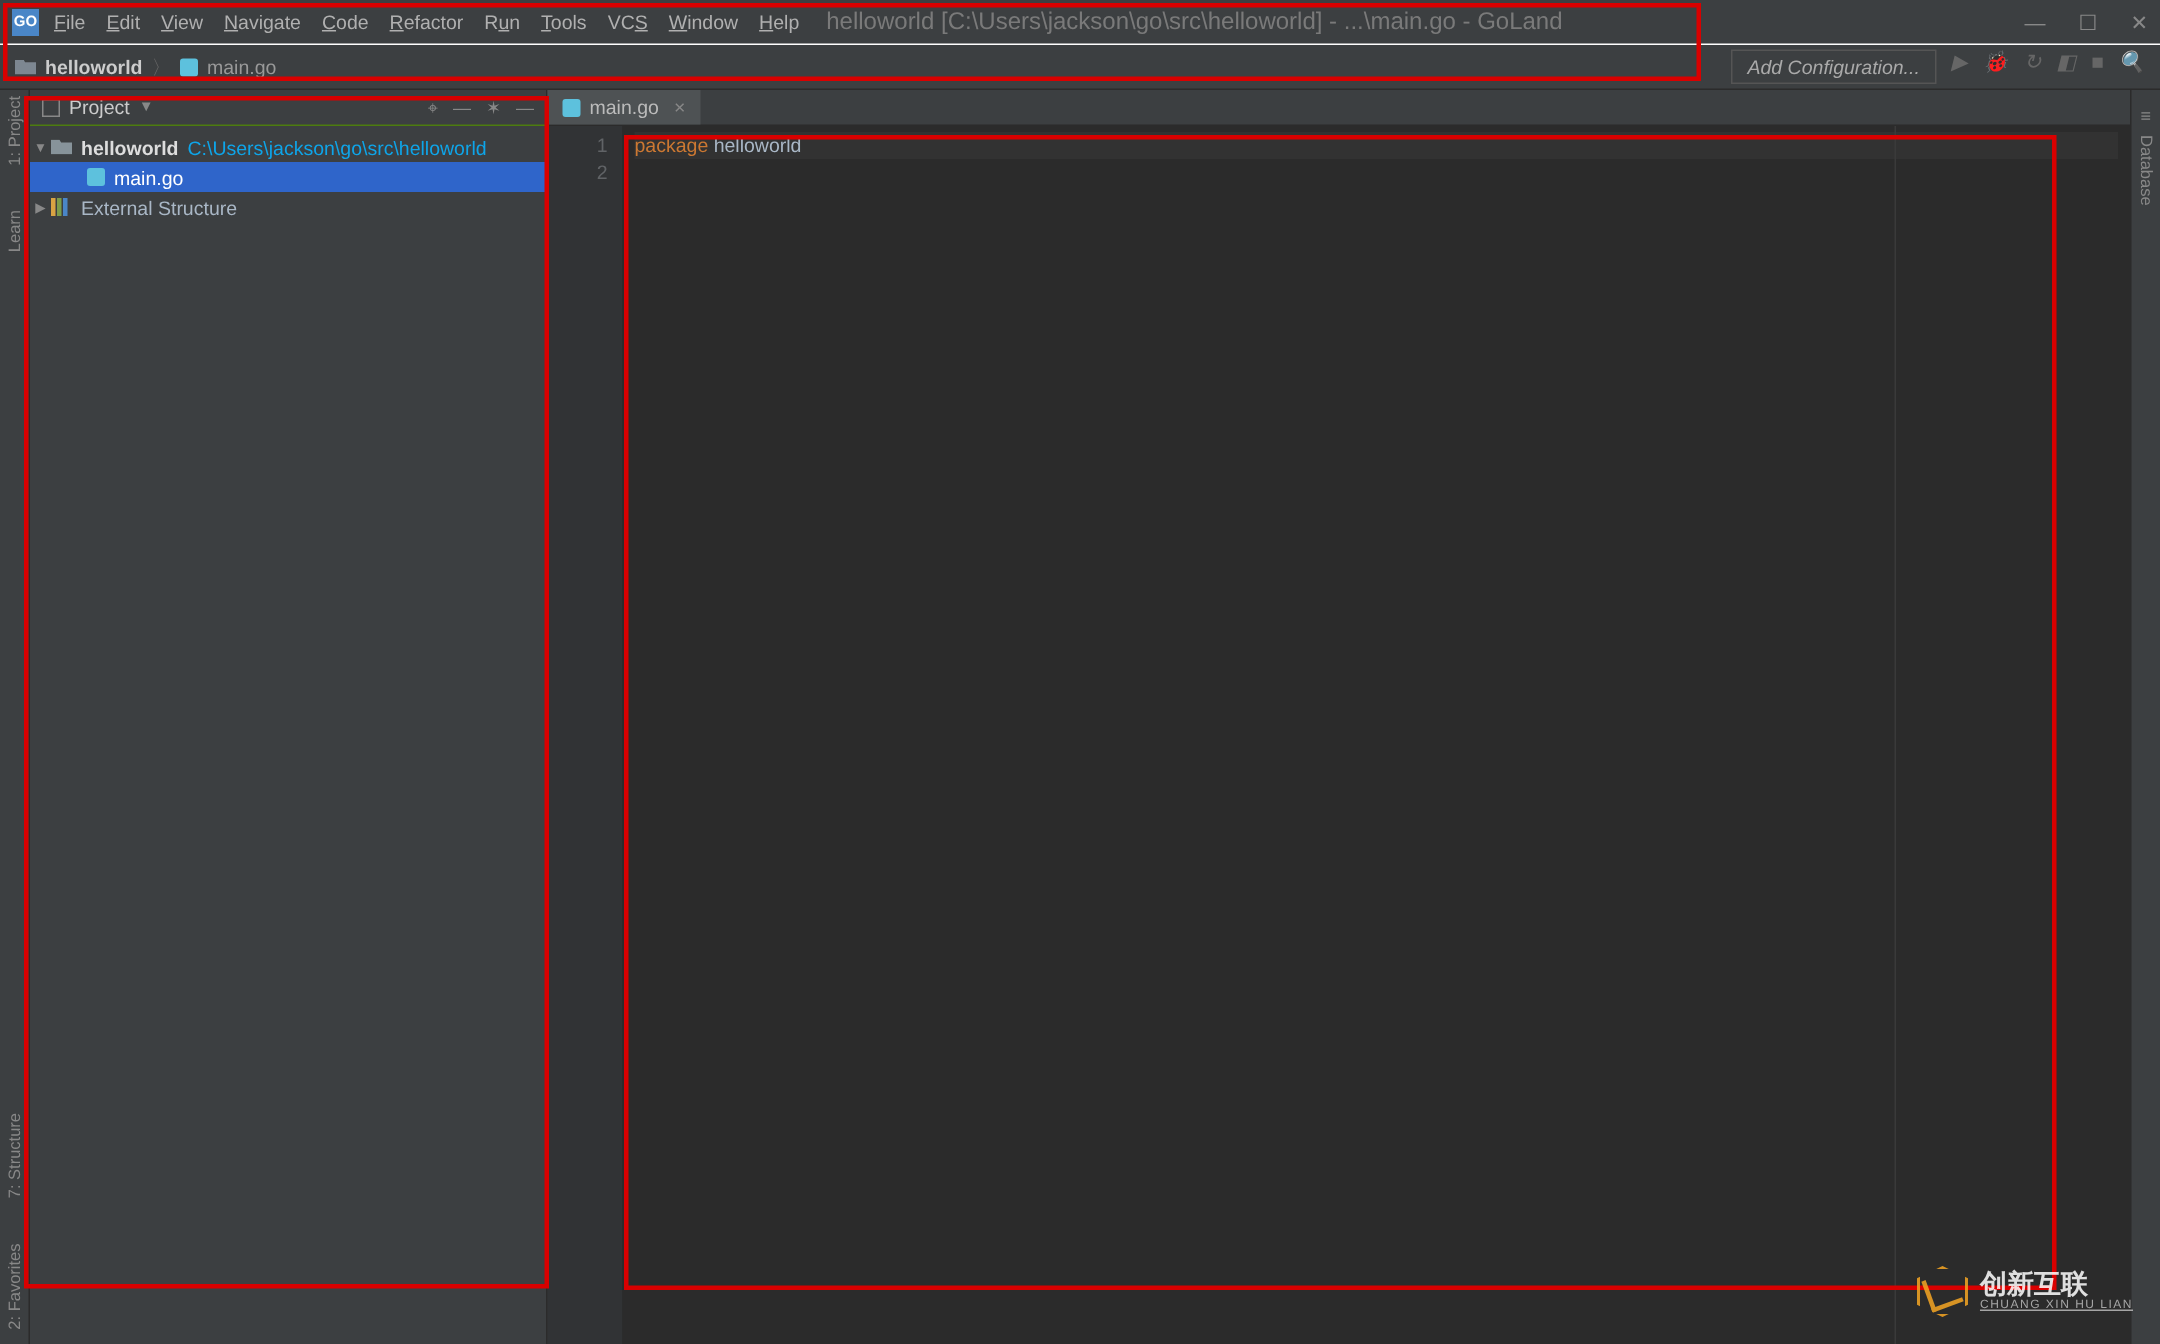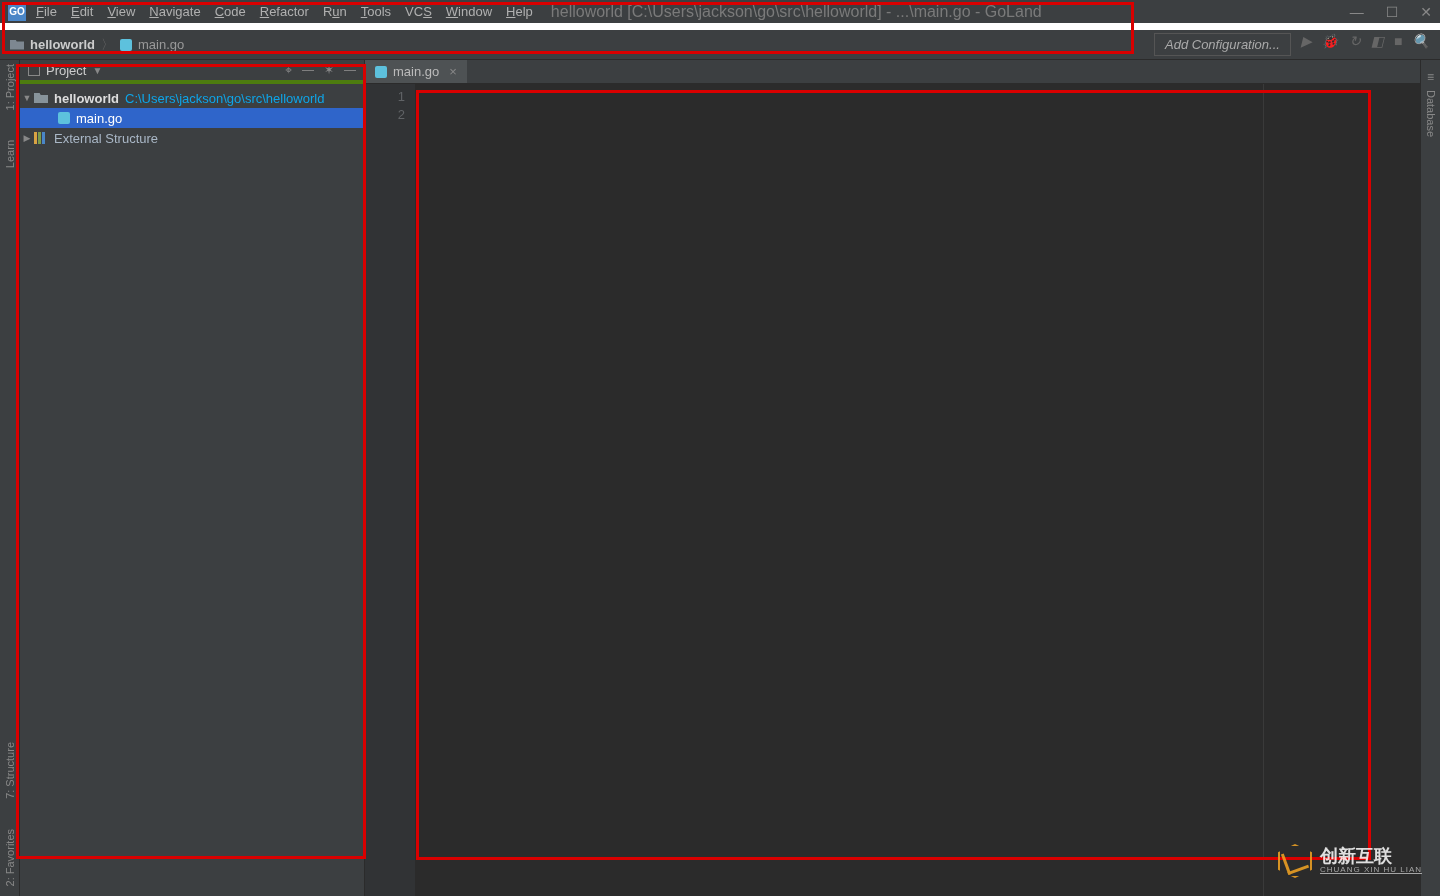--- a/index.html
+++ b/index.html
@@ -1,19 +1,19 @@
 <!DOCTYPE html>
 <html><head>
 <meta charset="utf-8">
 <style>
 * { margin: 0; padding: 0; box-sizing: border-box; font-family: -apple-system, "Segoe UI", sans-serif; }
 body { background: #2b2b2b; color: #a9b7c6; font-size: 13px; width: 1440px; height: 896px; overflow: hidden; position: relative; }
 
 
-.titlebar { background: #3c3f41; height: 30px; display: flex; align-items: center; padding: 0 8px; border-bottom: 7px solid #ffffff; }
+.titlebar { background: #3c3f41; height: 30px; display: flex; align-items: center; padding: 0 8px; border-bottom: 1px solid #ffffff; }
 .app-logo { width: 18px; height: 18px; background: #4a86c7; color: #fff; font-size: 10px; font-weight: bold; display: flex; align-items: center; justify-content: center; margin-right: 10px; }
 .menu { display: flex; gap: 14px; color: #b0b0b0; }
 .menu span { cursor: pointer; }
 .menu span u { text-decoration: underline; }
 .title-text { color: #7a7a7a; margin-left: 18px; font-size: 16px; }
 .window-controls { margin-left: auto; display: flex; gap: 22px; color: #888; font-size: 14px; }
 
 
 .navbar { height: 30px; background: #3c3f41; display: flex; align-items: center; padding: 0 10px; border-bottom: 1px solid #2b2b2b; }
 .breadcrumb { display: flex; align-items: center; gap: 6px; color: #999; }
@@ -25,21 +25,21 @@
 
 
 .body { display: flex; height: calc(100% - 60px); position: relative; }
 .left-strip { width: 20px; background: #3c3f41; border-right: 1px solid #2b2b2b; display: flex; flex-direction: column; align-items: center; padding-top: 4px; gap: 30px; }
 .left-strip .v { writing-mode: vertical-rl; transform: rotate(180deg); font-size: 11px; color: #888; }
 .right-strip { width: 20px; background: #3c3f41; border-left: 1px solid #2b2b2b; display: flex; flex-direction: column; align-items: center; padding-top: 10px; }
 .right-strip .v { writing-mode: vertical-rl; font-size: 11px; color: #888; }
 
 
 .project-panel { width: 345px; background: #3c3f41; border-right: 1px solid #2b2b2b; display: flex; flex-direction: column; }
-.panel-header { height: 24px; display: flex; align-items: center; padding: 0 8px; gap: 6px; border-bottom: 4px solid #4d7c0f; }
+.panel-header { height: 24px; display: flex; align-items: center; padding: 0 8px; gap: 6px; border-bottom: 1px solid #4d7c0f; }
 .panel-header .title { color: #ccc; font-weight: 500; }
 .panel-header .arrow { color: #888; font-size: 10px; }
 .panel-header .actions { margin-left: auto; display: flex; gap: 10px; color: #888; font-size: 12px; }
 .tree { padding: 4px 0; font-size: 13px; }
 .tree-row { display: flex; align-items: center; padding: 2px 0; height: 20px; }
 .tree-row.sel { background: #2f65ca; color: #fff; }
 .exp { width: 14px; text-align: center; font-size: 9px; color: #888; }
 .indent { display: inline-block; }
 .folder-ico2 { width: 14px; height: 10px; background: #87939a; margin-right: 6px; clip-path: polygon(0 0,40% 0,48% 20%,100% 20%,100% 100%,0 100%); }
 .lib-ico { width: 14px; height: 12px; margin-right: 6px; display: flex; gap: 1px; }
@@ -176,20 +176,21 @@
         <span>main.go</span>
         <span class="close">×</span>
       </div>
     </div>
     <div class="editor-split">
       <div class="gutter">
         <div>1</div>
         <div>2</div>
       </div>
       <div class="code">
+        <span class="line1"><span class="kw">package</span> <span class="ident">helloworld</span></span>
         <div class="rmargin"></div>
       </div>
     </div>
   </div>
 
   <div class="right-strip">
     <span style="font-size:12px;color:#888">≡</span>
     <span class="v" style="margin-top:6px">Database</span>
   </div>
 </div>

